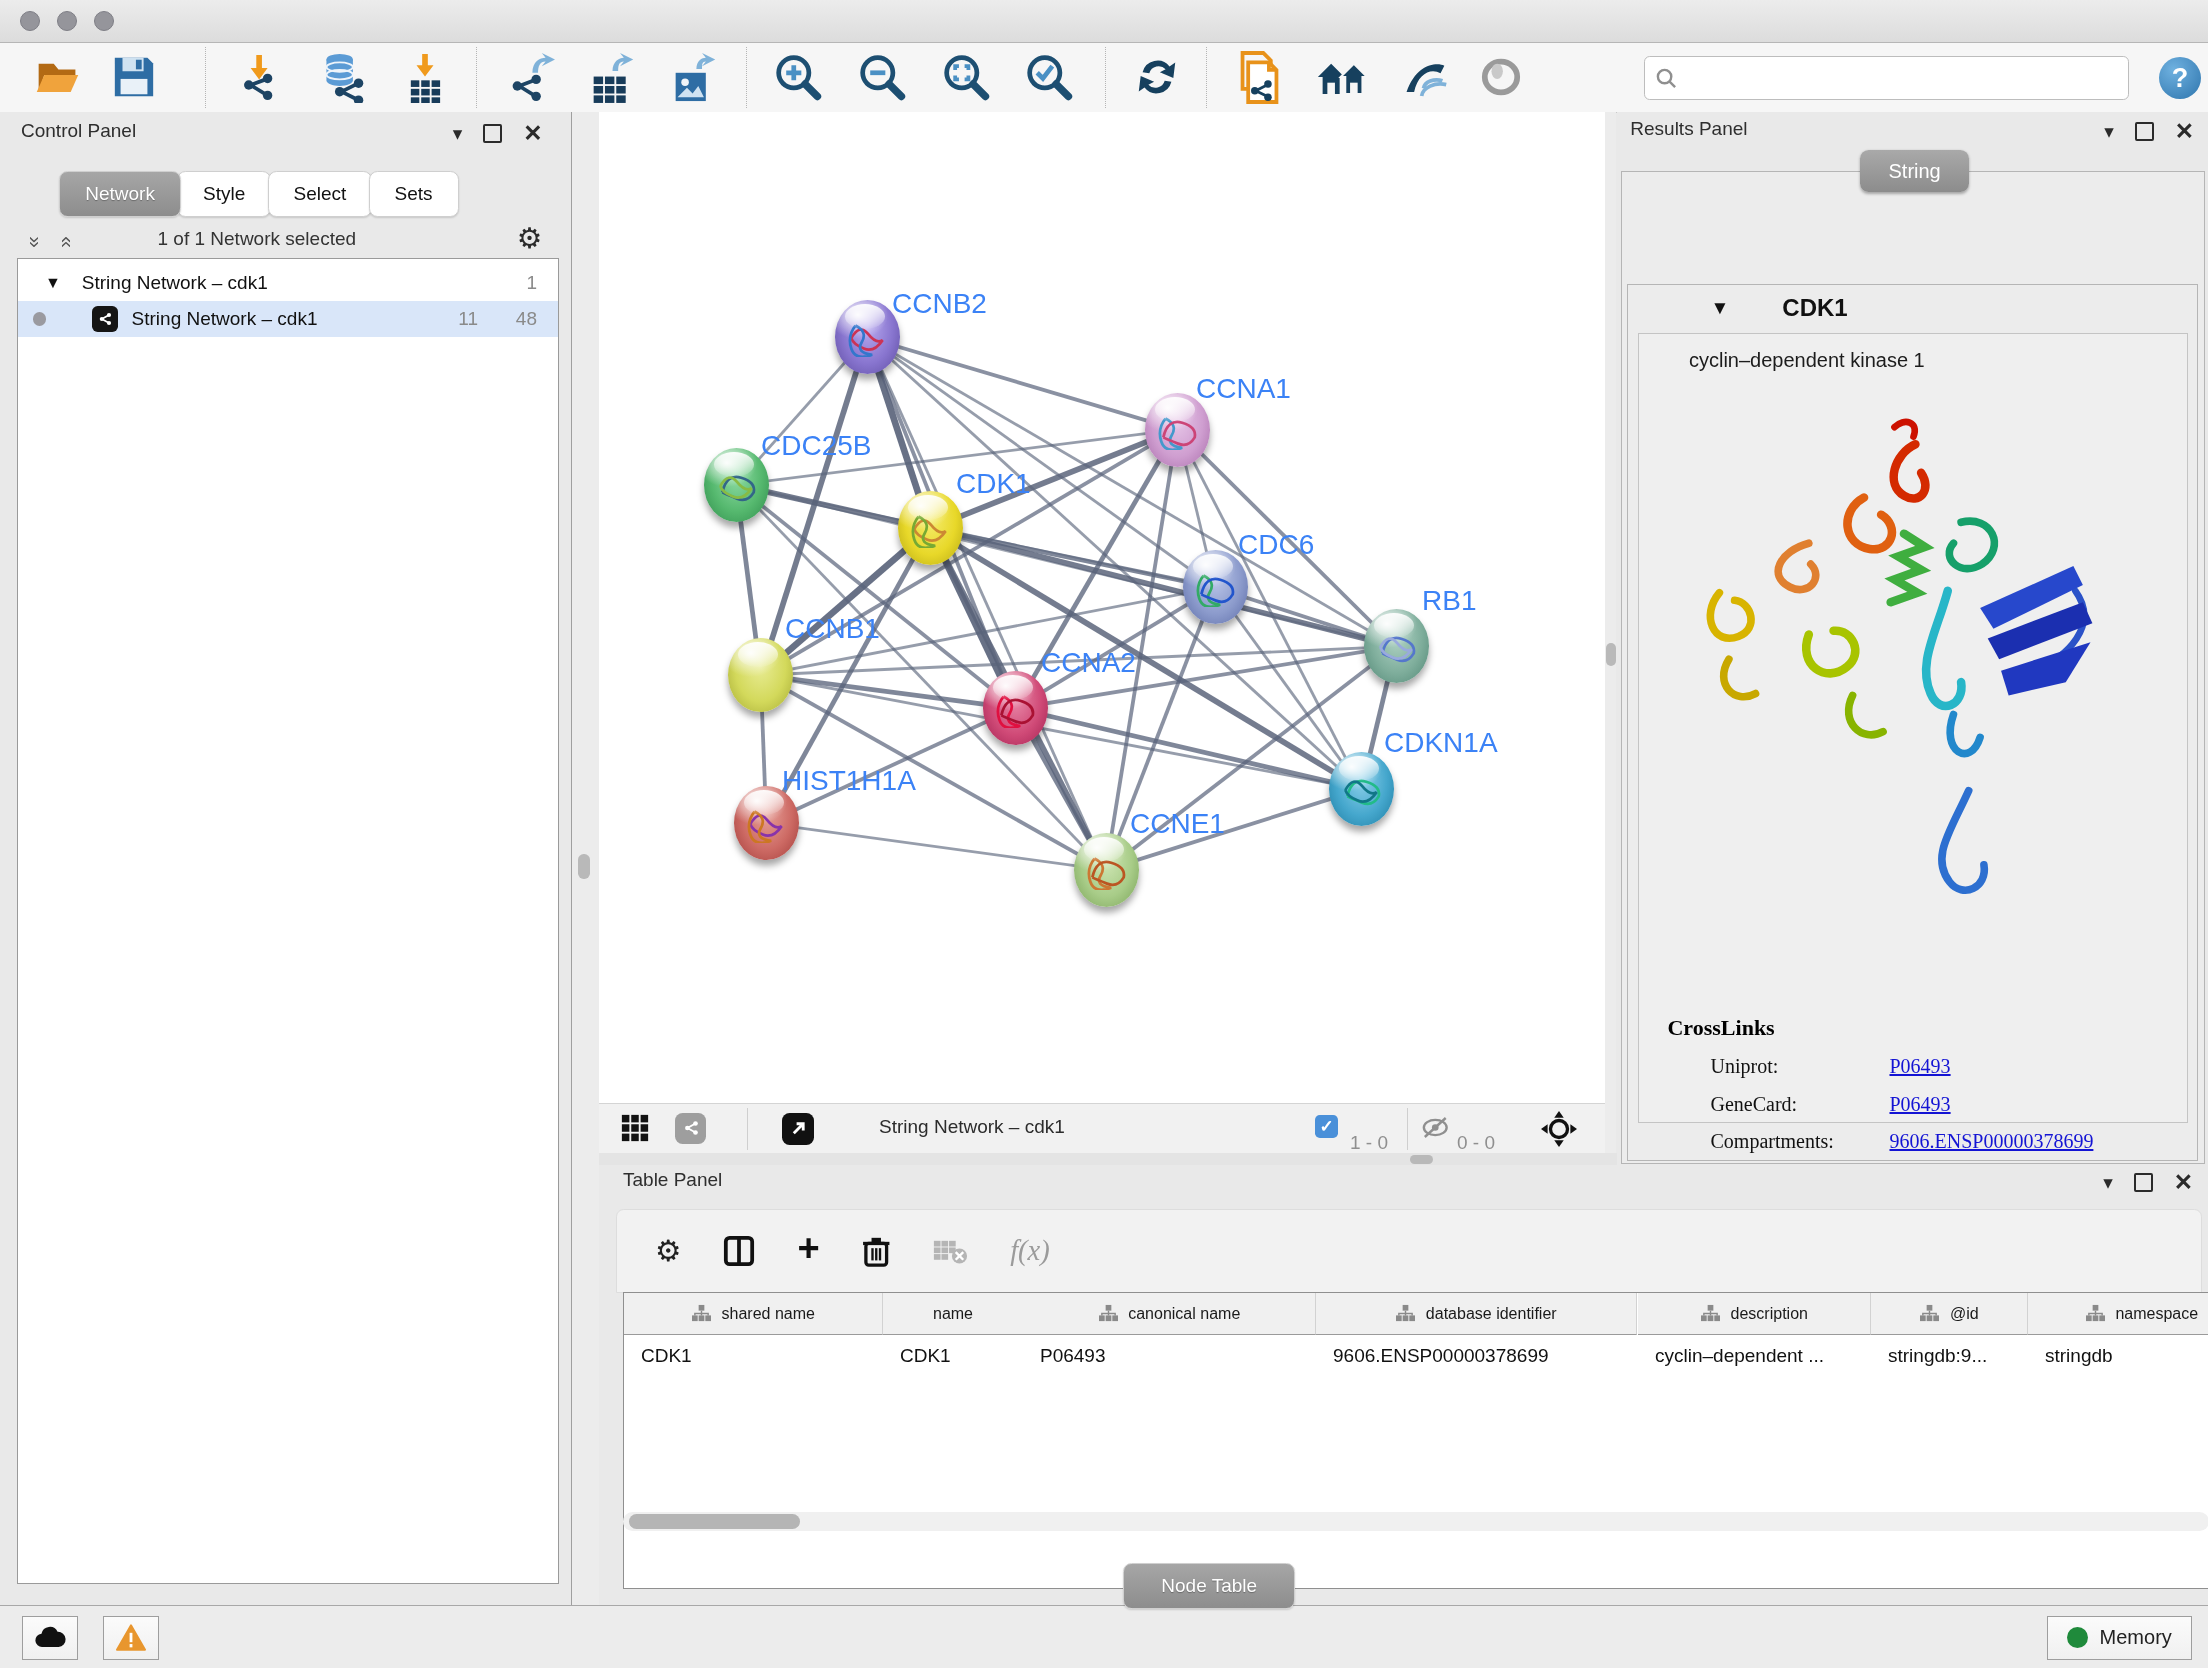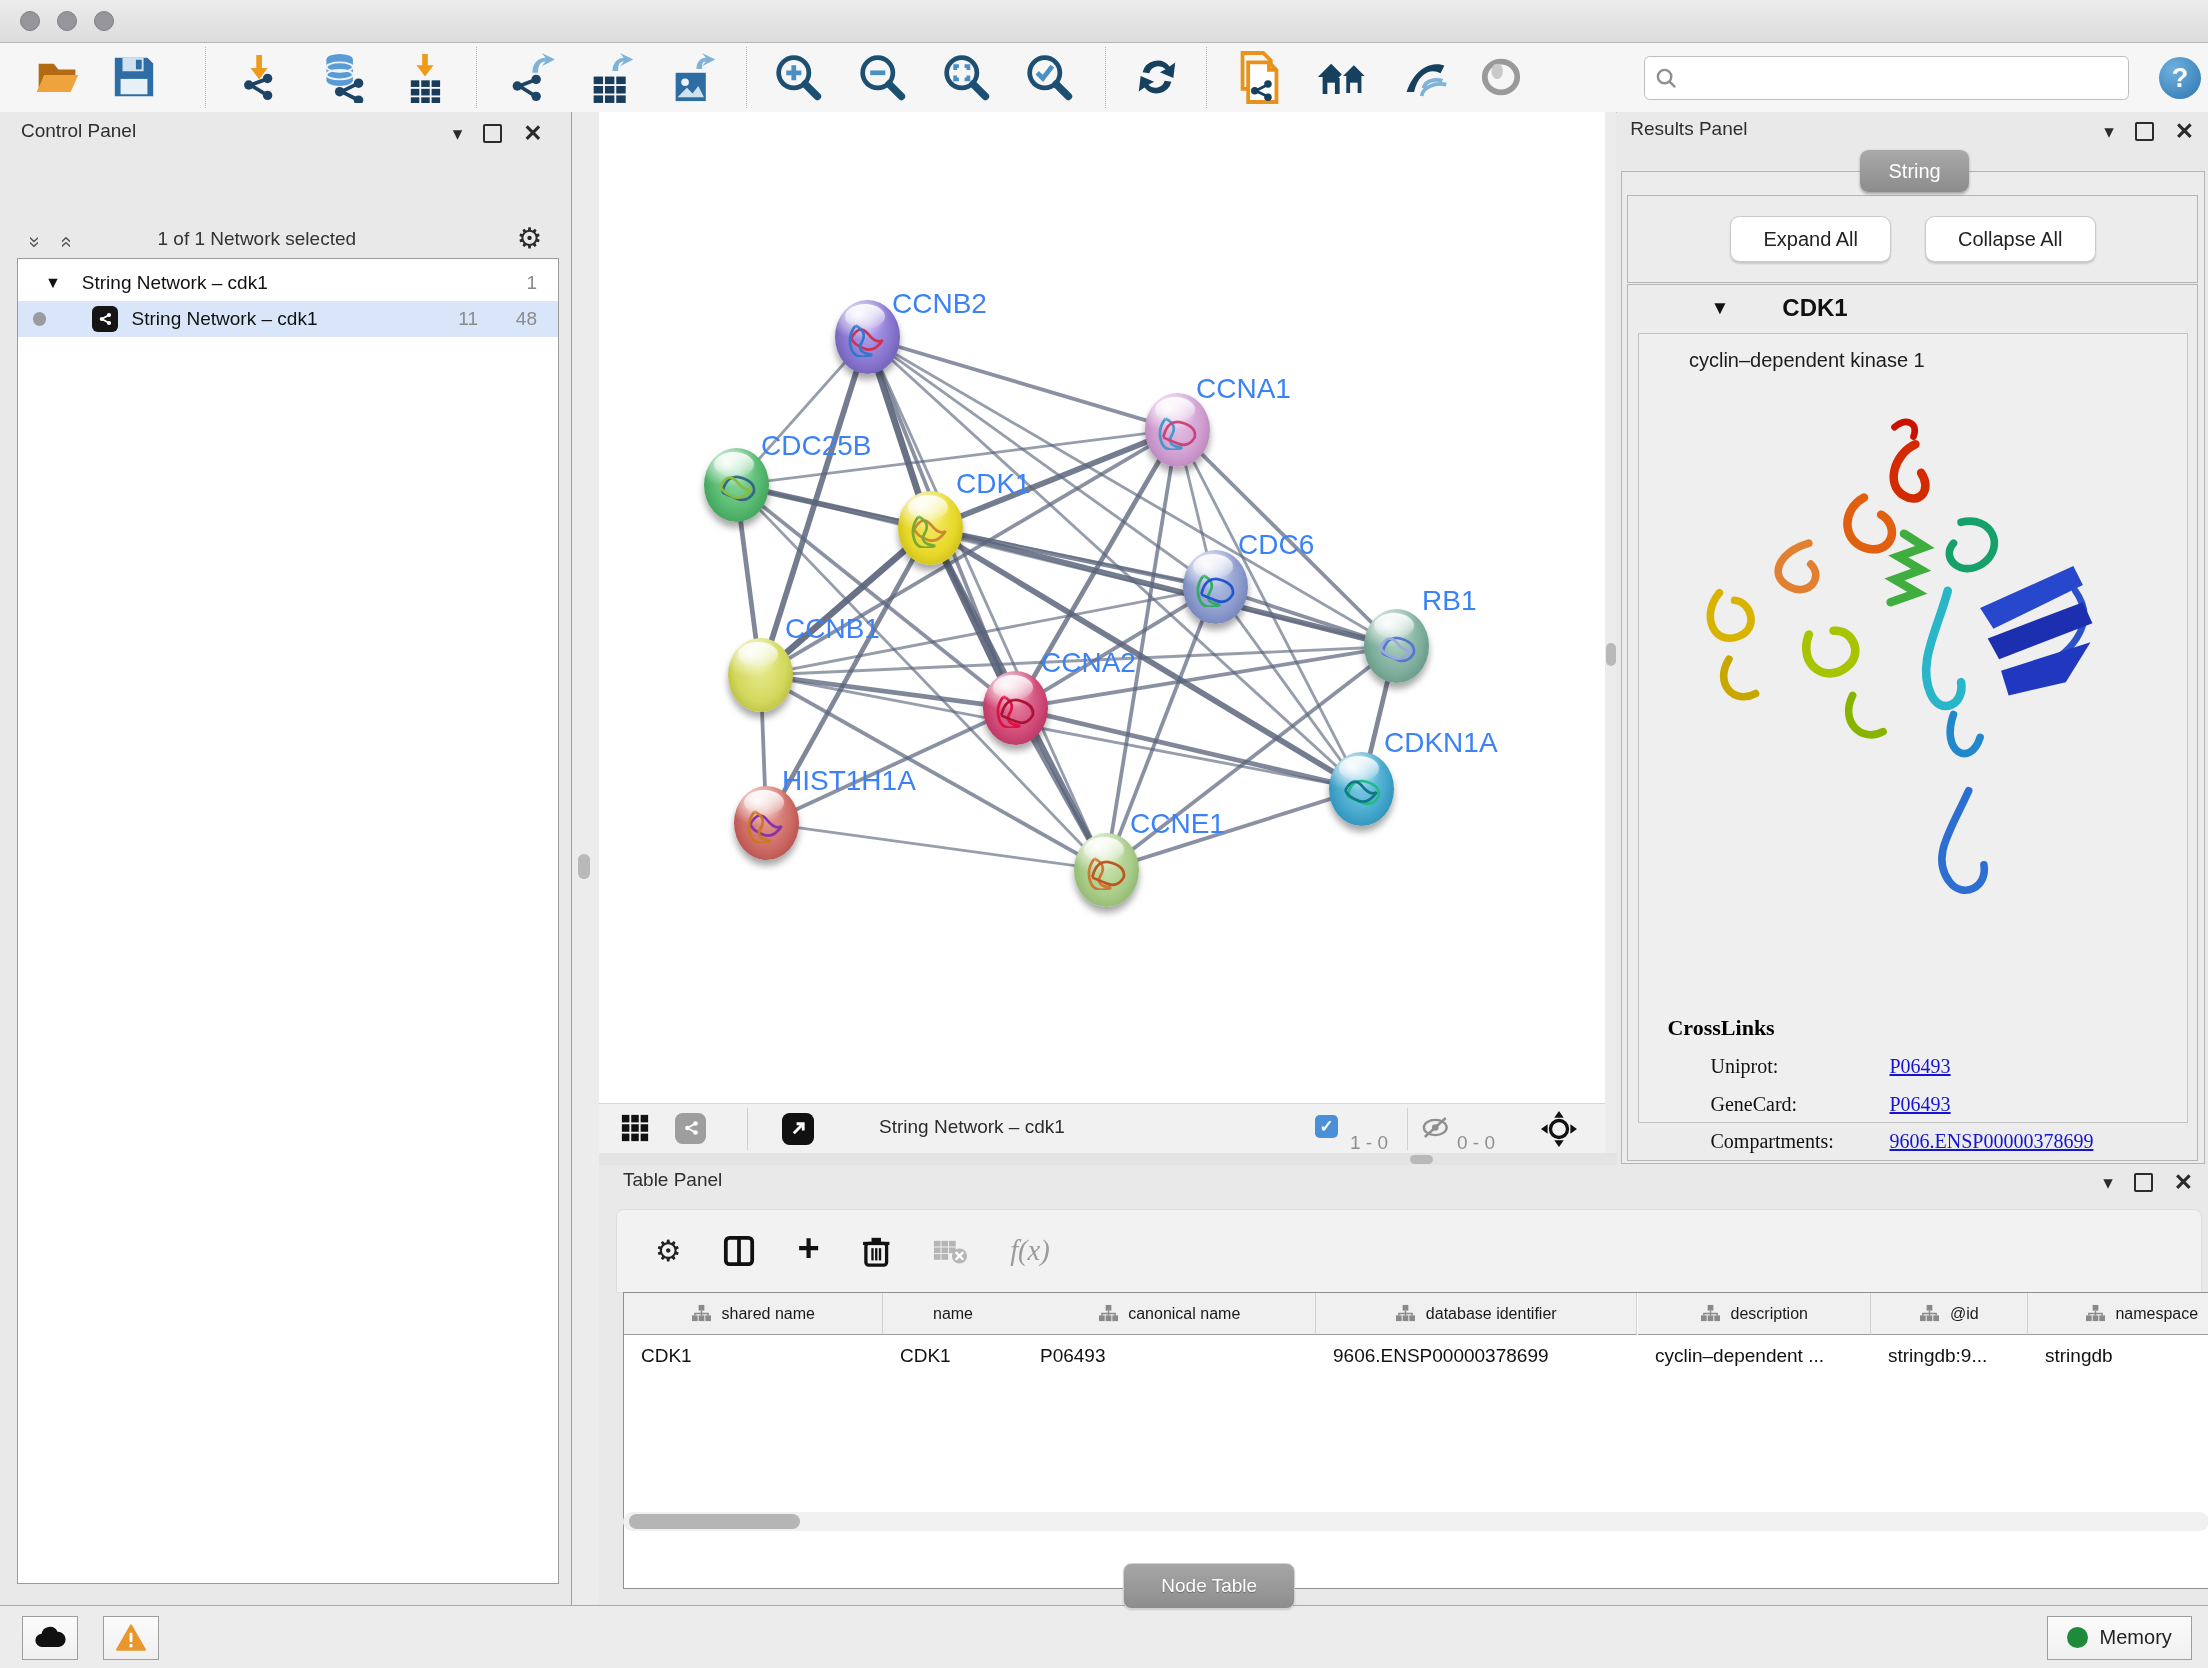--- a/index.html
+++ b/index.html
@@ -279,20 +279,26 @@
     </div>
 </div>
 
 <div id="control-panel" class="abs">
   <div class="panel-title abs" style="left:21px;top:7.6px">Control Panel</div>
   <div class="win-icons" style="right:28.5px;top:7.6px">
     <span>▾</span>
     <span class="sq"></span>
     <span class="x">✕</span>
   </div>
+  <div id="cp-tabs">
+      <div class="tab active">Network</div>
+      <div class="tab">Style</div>
+      <div class="tab">Select</div>
+      <div class="tab">Sets</div>
+    </div>
   <div id="cp-status">
     <span class="chev" style="position:absolute;left:17px;top:3.8px">»</span>
     <span class="chev" style="position:absolute;left:49px;top:3.8px">«</span>
     <span style="position:absolute;left:0;right:57px;text-align:center;top:1.9px">1 of 1 Network selected</span>
     <span id="cp-gear">⚙</span>
   </div>
   <div id="network-list">
     <div class="tree-row" style="top:5.7px">
       <span style="margin-left:27px;font-size:16px">▼</span>
       <span style="margin-left:21px">String Network – cdk1</span>
@@ -516,24 +522,20 @@
 
 <div id="results-panel" class="abs">
   <div class="panel-title abs" style="left:13.3px;top:5.7px">Results Panel</div>
   <div class="win-icons" style="right:15px;top:5.7px">
     <span>▾</span>
     <span class="sq"></span>
     <span class="x">✕</span>
   </div>
   <div id="string-tab">String</div>
   <div id="rp-outer">
-    <div id="rp-buttons">
-      <div class="rp-btn">Expand All</div>
-      <div class="rp-btn">Collapse All</div>
-    </div>
     <div id="cdk-box">
       <div id="cdk-header">
         <span class="tri">▼</span>
         <span class="name">CDK1</span>
       </div>
       <div id="cdk-inner">
         <div id="cdk-desc">cyclin–dependent kinase 1</div>
         <svg id="protein-img" width="495" height="590" viewBox="0 0 520 620">
           <g fill="none" stroke-linecap="round">
             <path d="M262 36 c-22 10 -32 42 -12 54 c16 10 30 -6 18 -24" stroke="#d42a00" stroke-width="9"></path>

